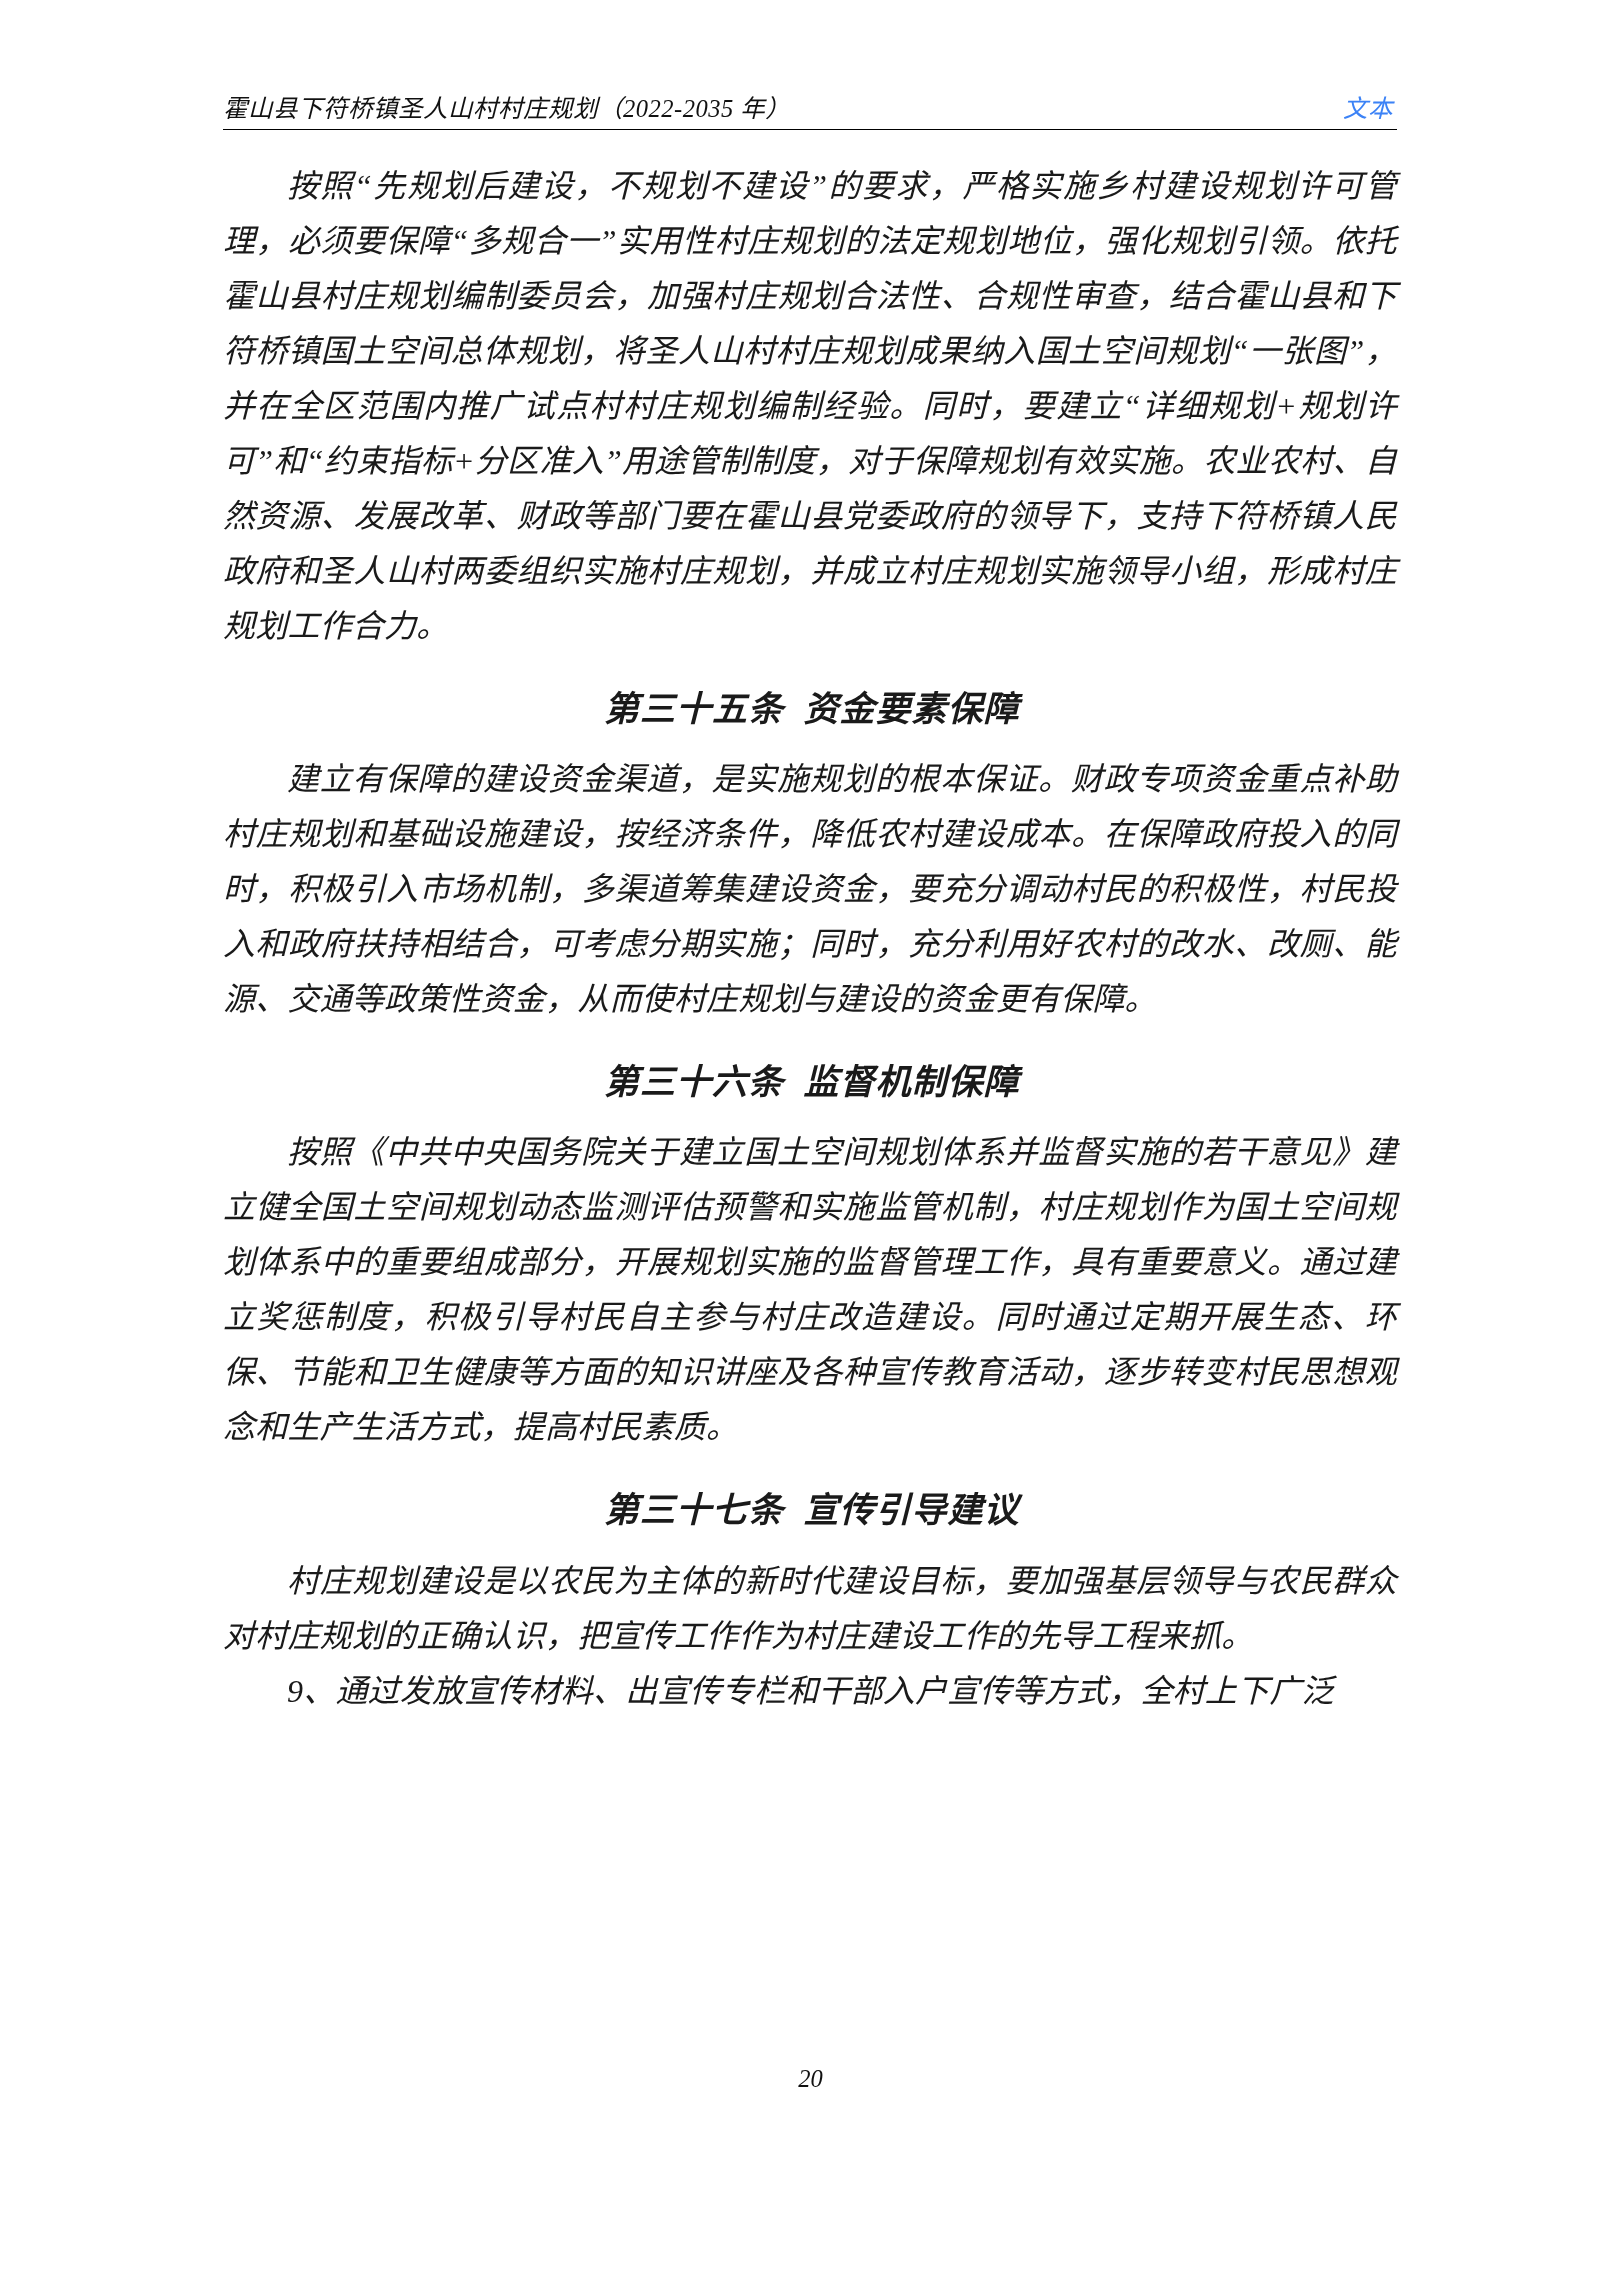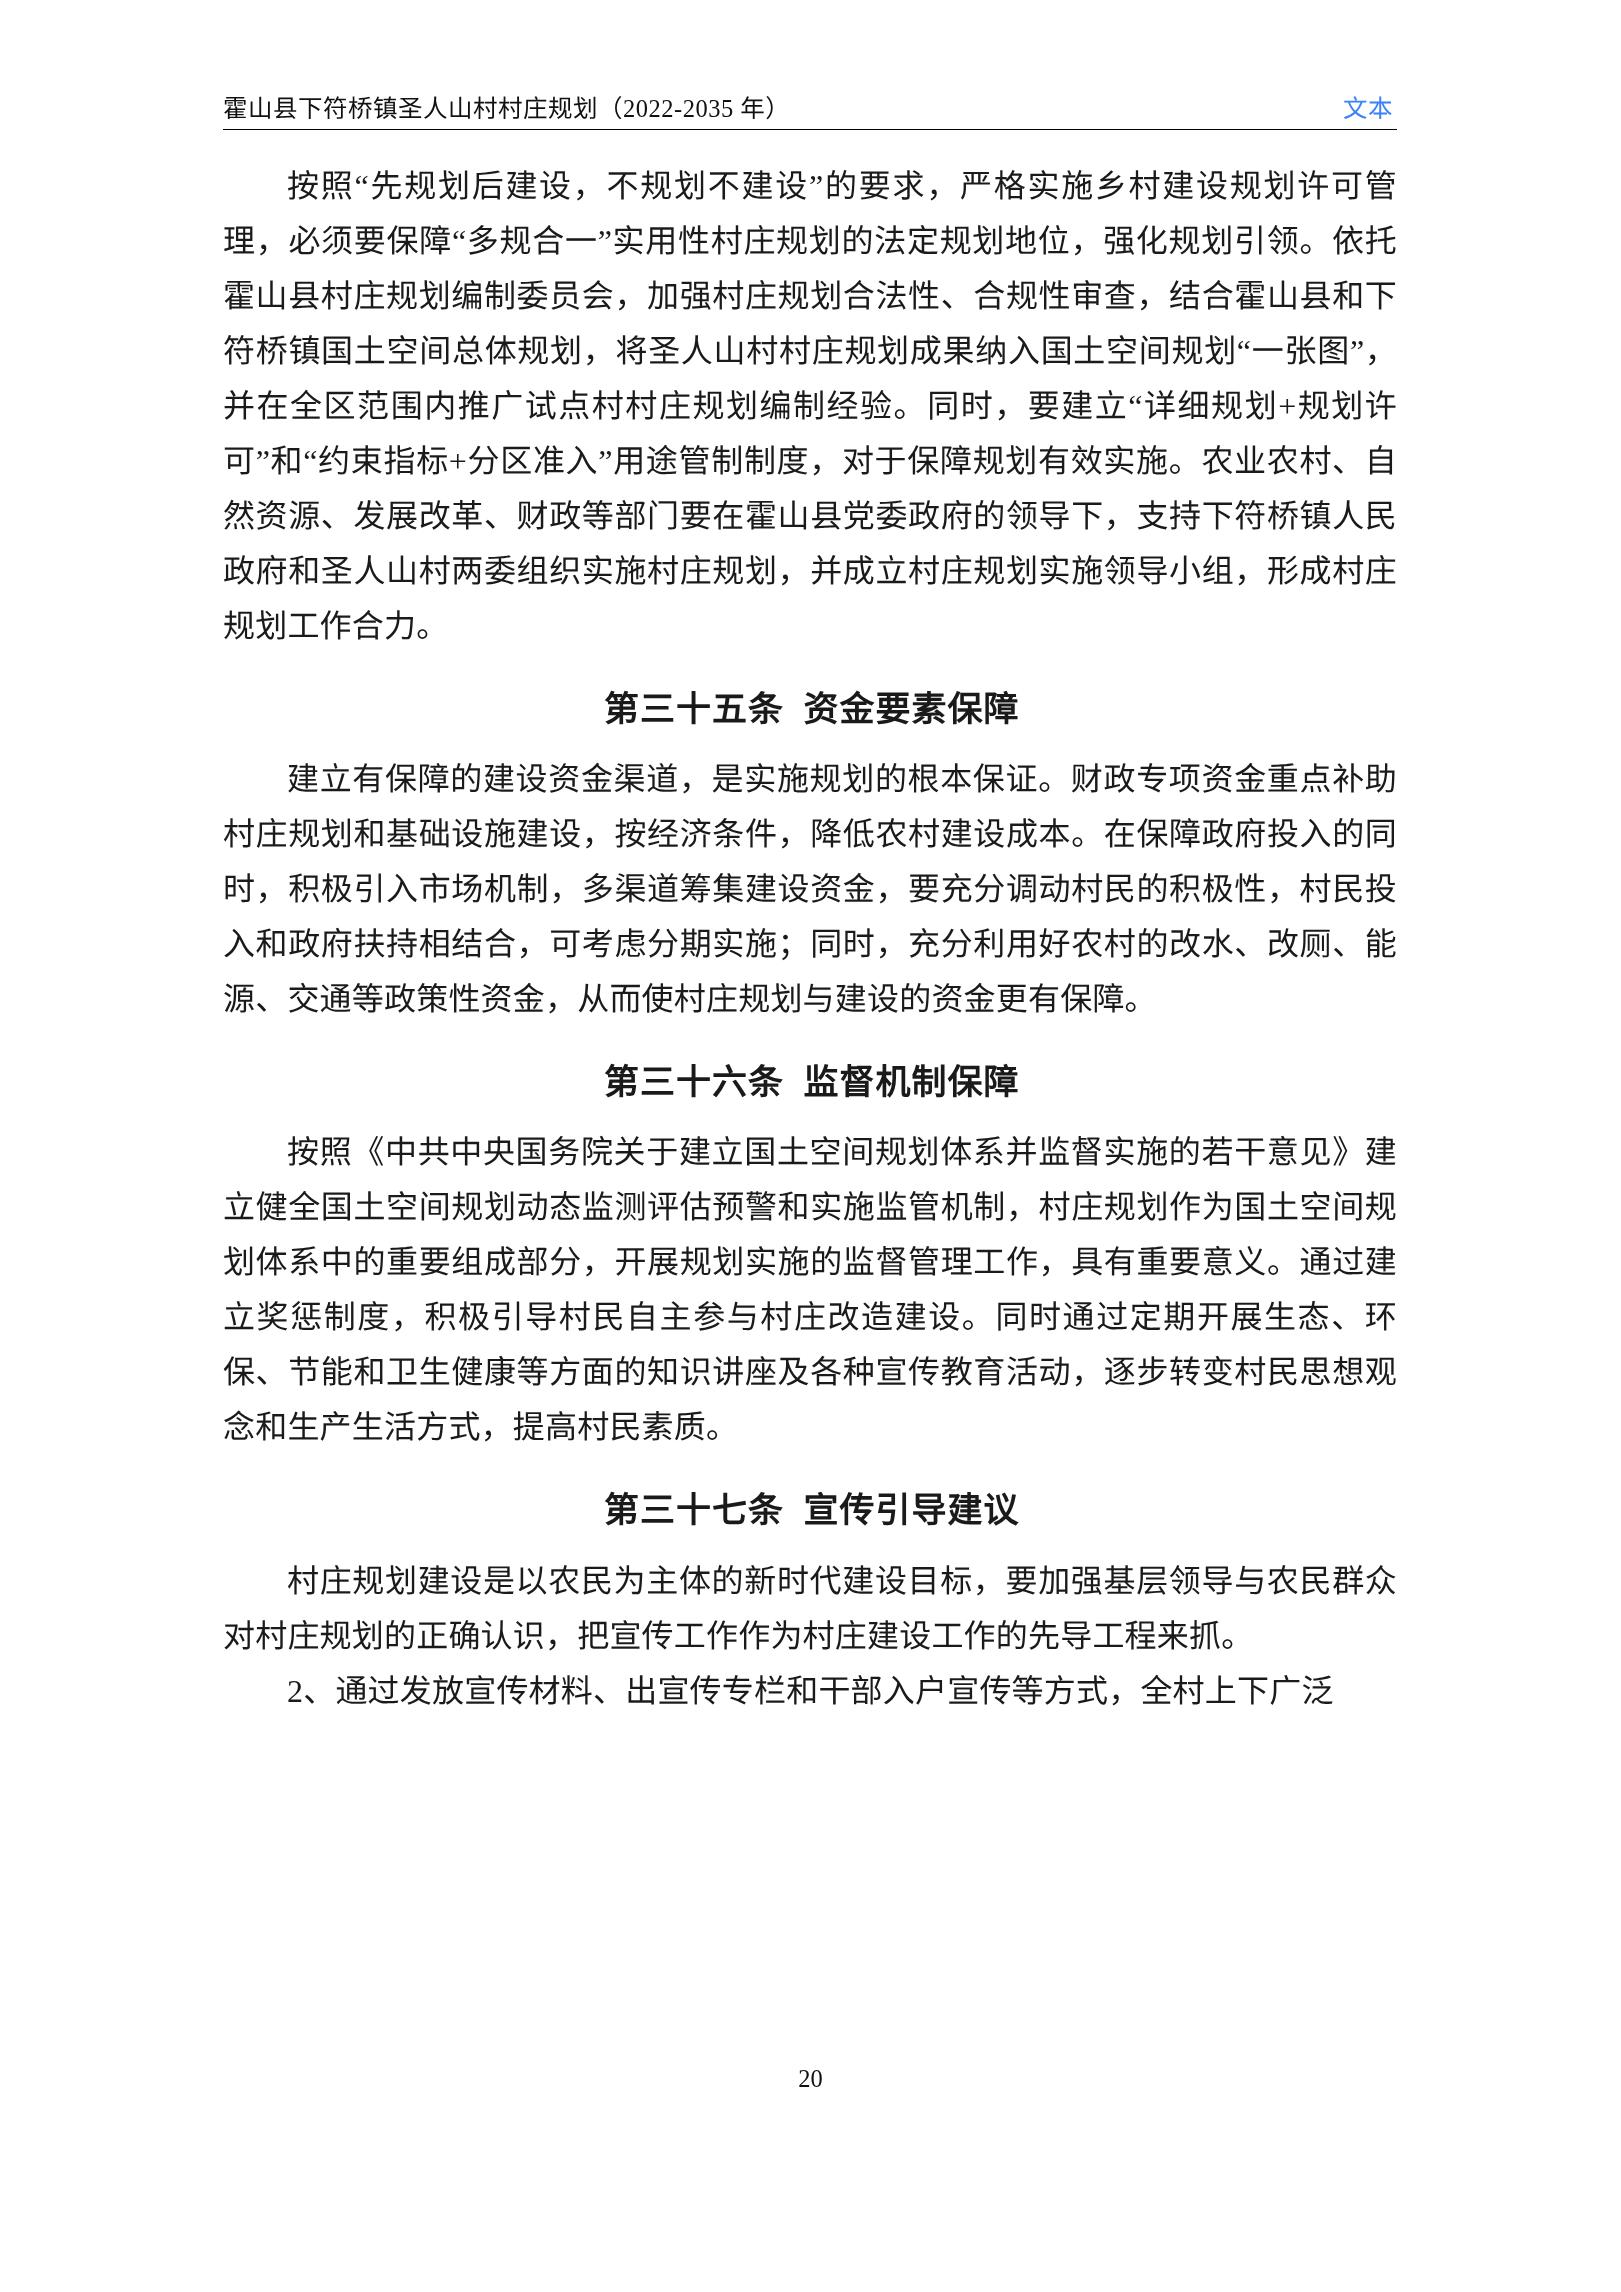--- a/index.html
+++ b/index.html
@@ -9,20 +9,21 @@
   }
   .page {
     position: relative;
     width: 1621px;
     height: 2191px;
     background: #ffffff;
     box-sizing: border-box;
     font-family: "Liberation Serif", "DejaVu Serif", serif;
     color: #1a1a1a;
     overflow: hidden;
+    font-style: italic;
   }
   .content {
     position: absolute;
     left: 223px;
     top: 94px;
     width: 1174px;
   }
   
   .header-row {
     display: flex;
@@ -116,21 +117,21 @@
 
       <h2 class="article-title">
         <span class="num">第三十六条</span><span>监督机制保障</span>
       </h2>
       <p class="para">按照《中共中央国务院关于建立国土空间规划体系并监督实施的若干意见》建立健全国土空间规划动态监测评估预警和实施监管机制，村庄规划作为国土空间规划体系中的重要组成部分，开展规划实施的监督管理工作，具有重要意义。通过建立奖惩制度，积极引导村民自主参与村庄改造建设。同时通过定期开展生态、环保、节能和卫生健康等方面的知识讲座及各种宣传教育活动，逐步转变村民思想观念和生产生活方式，提高村民素质。</p>
 
       <h2 class="article-title">
         <span class="num">第三十七条</span><span>宣传引导建议</span>
       </h2>
       <p class="para">村庄规划建设是以农民为主体的新时代建设目标，要加强基层领导与农民群众对村庄规划的正确认识，把宣传工作作为村庄建设工作的先导工程来抓。</p>
-      <p class="para">2、通过发放宣传材料、出宣传专栏和干部入户宣传等方式，全村上下广泛</p>
+      <p class="para">9、通过发放宣传材料、出宣传专栏和干部入户宣传等方式，全村上下广泛</p>
 
     </div>
   </div>
 
   <div class="page-number">20</div>
 
 </div>
 
 
 </body></html>

